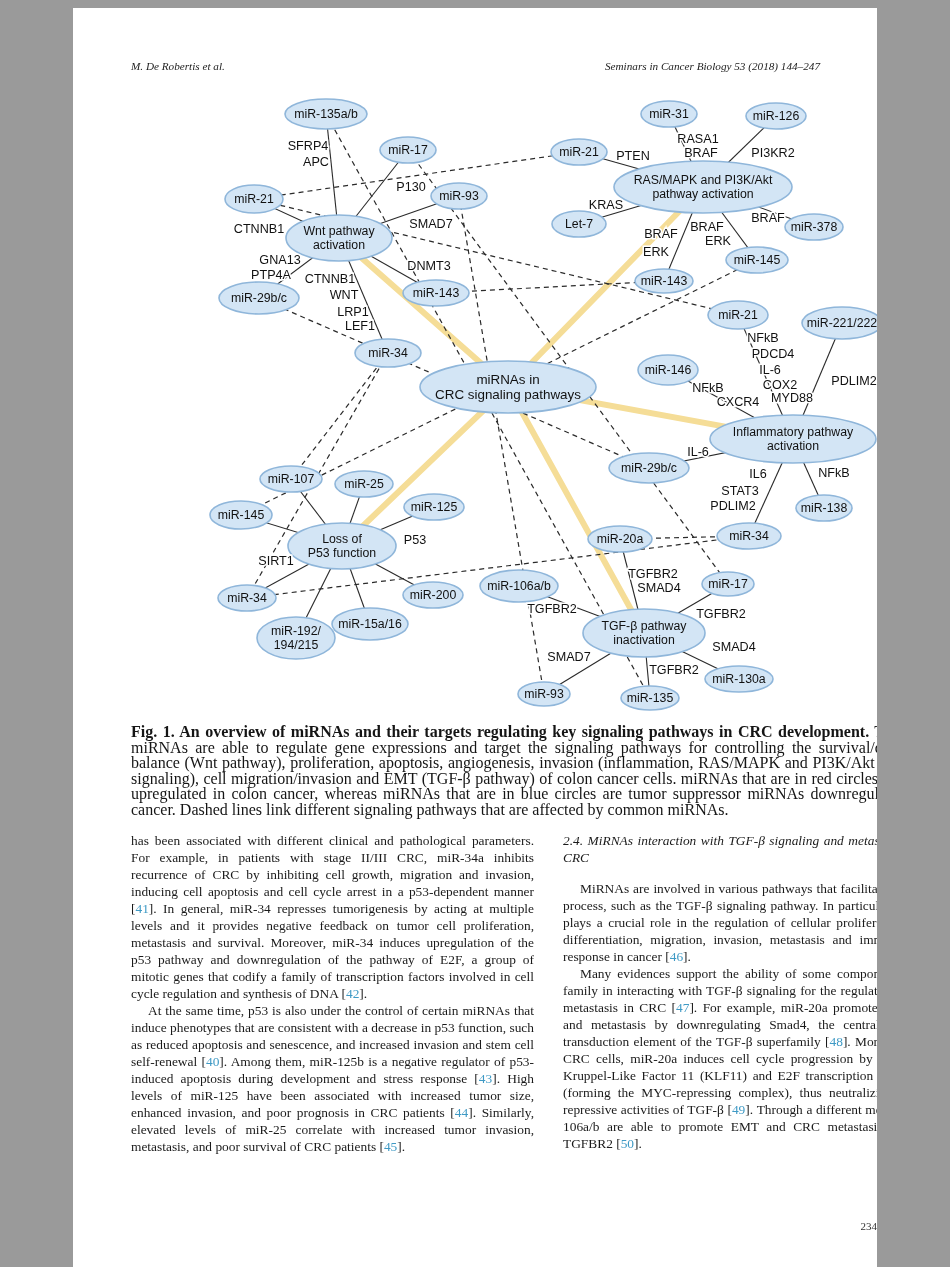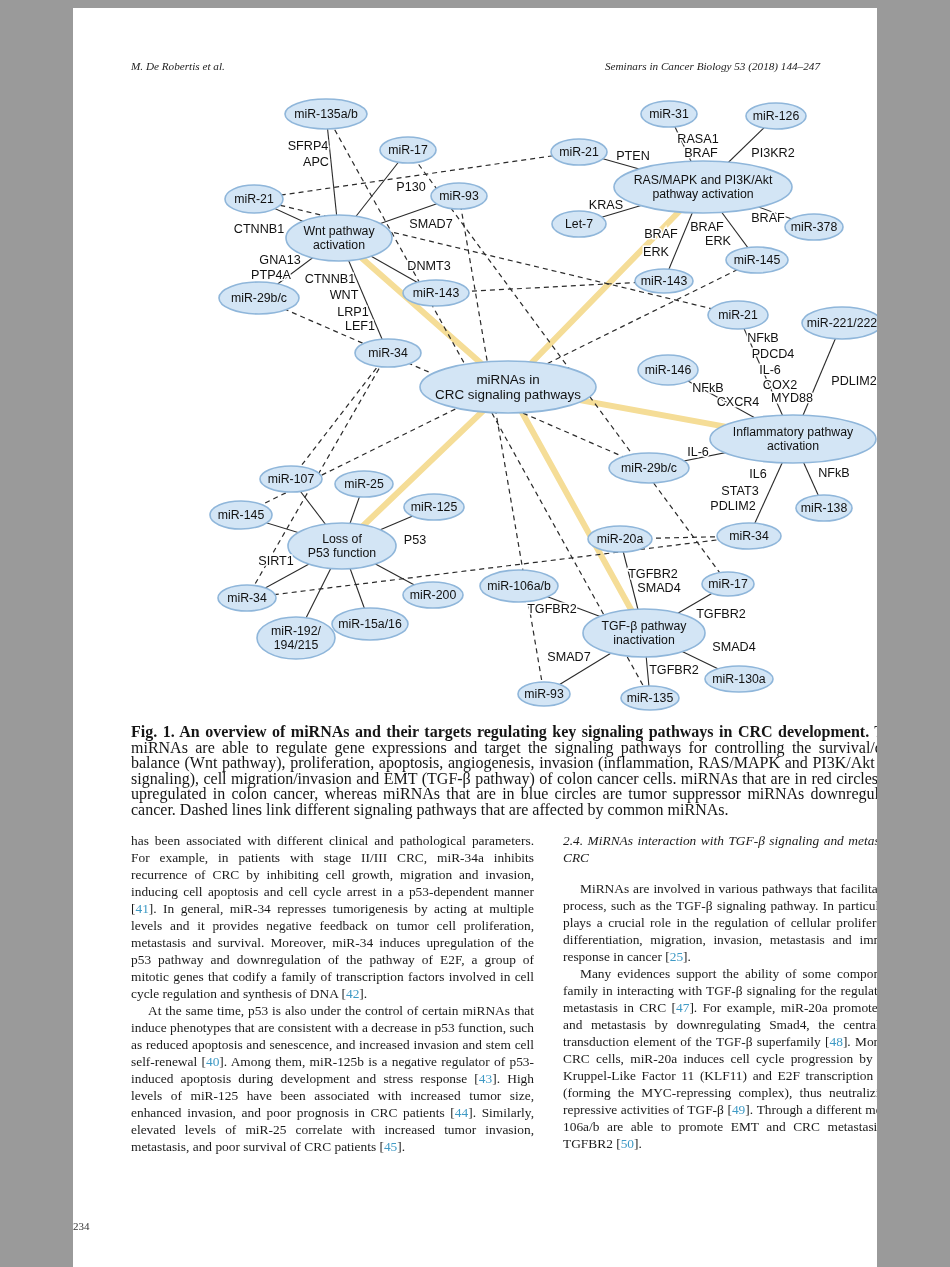--- a/index.html
+++ b/index.html
@@ -10,21 +10,21 @@
   .fig{position:absolute;top:86px;left:55px;margin:0;}
   .caption{position:absolute;top:716px;left:58px;width:835px;font-size:16px;
            line-height:15.6px;text-align:justify;color:#151515;}
   .caption b{font-weight:700;}
   .columns{position:absolute;top:824px;left:58px;width:835px;display:flex;gap:29px;justify-content:flex-end;}
   .col{width:403px;font-size:13.4px;line-height:17px;text-align:justify;}
   .para{margin:0;text-indent:17px;}
   .para.noindent{text-indent:0;}
   h3.subsection{margin:0 0 14px 0;font-size:13.4px;font-style:italic;font-weight:400;line-height:17px;}
   .cite{color:var(--cite,#3f9ac5);}
-  .footer{position:absolute;top:1212px;left:0;width:100%;text-align:left;font-size:11px;color:#333;}
+  .footer{position:absolute;top:1212px;left:0;width:100%;text-align:right;font-size:11px;color:#333;}
 </style>
 </head>
 <body>
 
 <div class="page">
 
   <div class="header">
     <span>M. De Robertis et al.</span>
     <span>Seminars in Cancer Biology 53 (2018) 144–247</span>
   </div>
@@ -295,21 +295,21 @@
   </div>
 
   <div class="columns">
     <div class="col">
         <p class="para noindent">has been associated with different clinical and pathological parameters. For example, in patients with stage II/III CRC, miR-34a inhibits recurrence of CRC by inhibiting cell growth, migration and invasion, inducing cell apoptosis and cell cycle arrest in a p53-dependent manner [<span class="cite">41</span>]. In general, miR-34 represses tumorigenesis by acting at multiple levels and it provides negative feedback on tumor cell proliferation, metastasis and survival. Moreover, miR-34 induces upregulation of the p53 pathway and downregulation of the pathway of E2F, a group of mitotic genes that codify a family of transcription factors involved in cell cycle regulation and synthesis of DNA [<span class="cite">42</span>].</p>
         <p class="para">At the same time, p53 is also under the control of certain miRNAs that induce phenotypes that are consistent with a decrease in p53 function, such as reduced apoptosis and senescence, and increased invasion and stem cell self-renewal [<span class="cite">40</span>]. Among them, miR-125b is a negative regulator of p53-induced apoptosis during development and stress response [<span class="cite">43</span>]. High levels of miR-125 have been associated with increased tumor size, enhanced invasion, and poor prognosis in CRC patients [<span class="cite">44</span>]. Similarly, elevated levels of miR-25 correlate with increased tumor invasion, metastasis, and poor survival of CRC patients [<span class="cite">45</span>].</p>
       </div>
     <div class="col">
       <h3 class="subsection">2.4. MiRNAs interaction with TGF-β signaling and metastatic cascade in CRC</h3>
       <div>
-          <p class="para">MiRNAs are involved in various pathways that facilitate the metastatic process, such as the TGF-β signaling pathway. In particular, this pathway plays a crucial role in the regulation of cellular proliferation, apoptosis, differentiation, migration, invasion, metastasis and immune regulatory response in cancer [<span class="cite">25</span>].</p>
+          <p class="para">MiRNAs are involved in various pathways that facilitate the metastatic process, such as the TGF-β signaling pathway. In particular, this pathway plays a crucial role in the regulation of cellular proliferation, apoptosis, differentiation, migration, invasion, metastasis and immune regulatory response in cancer [<span class="cite">46</span>].</p>
           <p class="para">Many evidences support the ability of some components of miR-17 family in interacting with TGF-β signaling for the regulation of EMT and metastasis in CRC [<span class="cite">47</span>]. For example, miR-20a promotes CRC invasion and metastasis by downregulating Smad4, the central critical signal transduction element of the TGF-β superfamily [<span class="cite">48</span>]. Moreover, in human CRC cells, miR-20a induces cell cycle progression by abrogating p21, Kruppel-Like Factor 11 (KLF11) and E2F transcription factor 5 (E2F5) (forming the MYC-repressing complex), thus neutralizing the growth-repressive activities of TGF-β [<span class="cite">49</span>]. Through a different mechanism, miRs-106a/b are able to promote EMT and CRC metastasis by repressing TGFBR2 [<span class="cite">50</span>].</p>
         </div>
     </div>
   </div>
 
   <div class="footer">
     <span>234</span>
   </div>
 
 </div>

